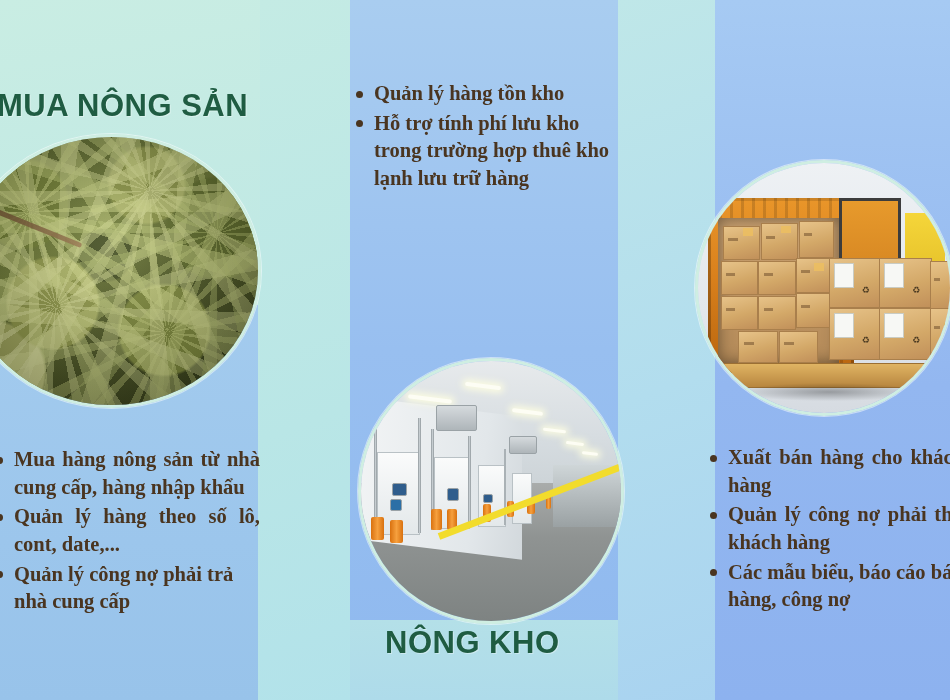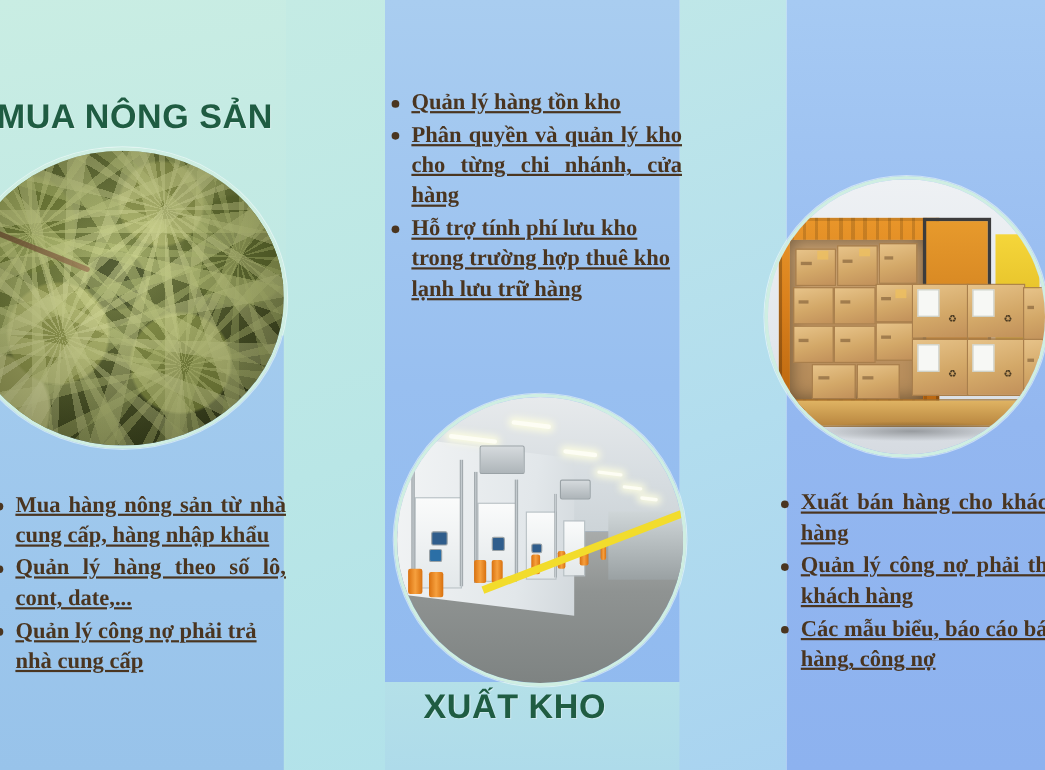--- a/index.html
+++ b/index.html
@@ -234,21 +234,20 @@
     list-style: none;
     color: #4a3520;
     font-weight: bold;
     text-align: justify;
   }
   .bullets li {
     position: relative;
     padding-left: 22px;
     text-align: justify;
     text-justify: inter-word;
-    text-decoration: underline;
   }
   .bullets li::before {
     content: "";
     position: absolute;
     left: 4px;
     top: 0.52em;
     width: 7px;
     height: 7px;
     border-radius: 50%;
     background: #4a3520;
@@ -304,21 +303,20 @@
   <div class="heading" id="title-left">U MUA NÔNG SẢN</div>
 
   <ul class="bullets" id="bullets-left">
     <li>Mua hàng nông sản từ nhà cung cấp, hàng nhập khẩu</li>
     <li>Quản lý hàng theo số lô, cont, date,...</li>
     <li>Quản lý công nợ phải trả nhà cung cấp</li>
   </ul>
 
   <ul class="bullets" id="bullets-mid">
     <li>Quản lý hàng tồn kho</li>
-    <li>Phân quyền và quản lý kho cho từng chi nhánh, cửa hàng</li>
     <li>Hỗ trợ tính phí lưu kho trong trường hợp thuê kho lạnh lưu trữ hàng</li>
   </ul>
 
   <div class="photo" id="photo-coldstore">
     <div class="photo-inner">
       <div class="cs-ceiling"></div>
       <div class="cs-floor"></div>
       <div class="cs-wall"></div>
 
       <div class="cs-lamp" style="left:18%;top:14%;width:17%;height:4px;transform:rotate(7deg);"></div>
@@ -354,21 +352,21 @@
       <div class="cs-bollard" style="left:47%;top:55%;width:3%;height:7%;"></div>
       <div class="cs-bollard" style="left:56%;top:54%;width:3%;height:6%;"></div>
       <div class="cs-bollard" style="left:64%;top:53%;width:3%;height:6%;"></div>
       <div class="cs-bollard" style="left:71%;top:52%;width:2%;height:5%;"></div>
 
       <div class="cs-far"></div>
       <div class="cs-yellowline"></div>
     </div>
   </div>
 
-  <div class="heading" id="title-mid-bottom">XUẤT KHO</div>
+  <div class="heading" id="title-mid-bottom">NÔNG KHO</div>
 
 
   <div class="photo" id="photo-container">
     <div class="photo-inner">
       <div class="ct-bg"></div>
 
       <div class="ct-forklift"></div>
 
       <div class="ct-container">
         <div class="ct-container-ribs"></div>

